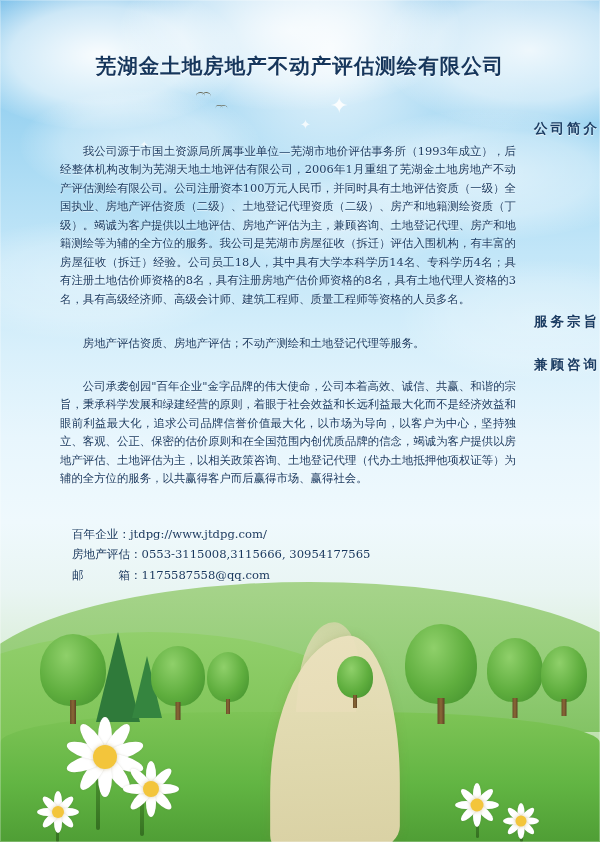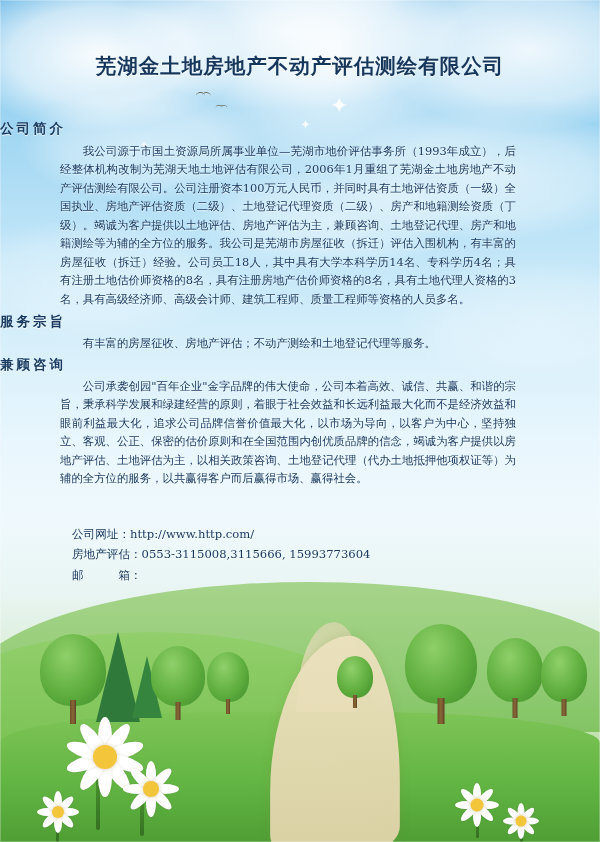--- a/index.html
+++ b/index.html
@@ -200,21 +200,21 @@
     text-align: center;
     font-family: "DejaVu Serif", "Liberation Serif", serif;
     font-weight: bold;
     font-size: 20.5px;
     letter-spacing: 1px;
     color: #16365c;
     text-shadow: 0 1px 1px rgba(255,255,255,0.9);
   }
   .section-head {
     width: 600px;
-    text-align: left;
+    text-align: right;
     font-family: "DejaVu Serif", "Liberation Serif", serif;
     font-weight: bold;
     font-size: 13.5px;
     letter-spacing: 3px;
     color: #1a3c63;
     margin: 0;
     text-shadow: 0 1px 1px rgba(255,255,255,0.85);
   }
   .body-block {
     position: absolute;
@@ -392,40 +392,41 @@
       <div class="section-head">公司简介</div>
     </div>
     <div class="body-block" style="top:142px;">
       <p>我公司源于市国土资源局所属事业单位—芜湖市地价评估事务所（1993年成立），后经整体机构改制为芜湖天地土地评估有限公司，2006年1月重组了芜湖金土地房地产不动产评估测绘有限公司。公司注册资本100万元人民币，并同时具有土地评估资质（一级）全国执业、房地产评估资质（二级）、土地登记代理资质（二级）、房产和地籍测绘资质（丁级）。竭诚为客户提供以土地评估、房地产评估为主，兼顾咨询、土地登记代理、房产和地籍测绘等为辅的全方位的服务。我公司是芜湖市房屋征收（拆迁）评估入围机构，有丰富的房屋征收（拆迁）经验。公司员工18人，其中具有大学本科学历14名、专科学历4名；具有注册土地估价师资格的8名，具有注册房地产估价师资格的8名，具有土地代理人资格的3名，具有高级经济师、高级会计师、建筑工程师、质量工程师等资格的人员多名。</p>
     </div>
 
     <div class="head-wrap" style="top:313px;">
       <div class="section-head">服务宗旨</div>
     </div>
     <div class="body-block" style="top:334px;">
-      <p>有丰富的房屋征收、房地产评估；不动产测绘和土地登记代理等服务。</p>
+      <p>房地产评估资质、房地产评估；不动产测绘和土地登记代理等服务。</p>
     </div>
 
     <div class="head-wrap" style="top:356px;">
       <div class="section-head">兼顾咨询</div>
     </div>
     <div class="body-block" style="top:377px;">
       <p>公司承袭创园"百年企业"金字品牌的伟大使命，公司本着高效、诚信、共赢、和谐的宗旨，秉承科学发展和绿建经营的原则，着眼于社会效益和长远利益最大化而不是经济效益和眼前利益最大化，追求公司品牌信誉价值最大化，以市场为导向，以客户为中心，坚持独立、客观、公正、保密的估价原则和在全国范围内创优质品牌的信念，竭诚为客户提供以房地产评估、土地评估为主，以相关政策咨询、土地登记代理（代办土地抵押他项权证等）为辅的全方位的服务，以共赢得客户而后赢得市场、赢得社会。</p>
     </div>
 
     <div class="contact" style="top:524px;">
       <div class="row">
-        <span class="label">公司网址：</span>
-        <span class="value">http://www.http.com/</span>
+        <span class="label">百年企业：</span>
+        <span class="value">jtdpg://www.jtdpg.com/</span>
       </div>
       <div class="row">
         <span class="label">房地产评估：</span>
-        <span class="value">0553-3115008,3115666, 15993773604</span>
+        <span class="value">0553-3115008,3115666, 30954177565</span>
       </div>
       <div class="row">
         <span class="label">邮　　　箱：</span>
+        <span class="value">1175587558@qq.com</span>
       </div>
     </div>
 
   </div>
 
   <div class="frame-edge"></div>
 </div>
 
 </body></html>

